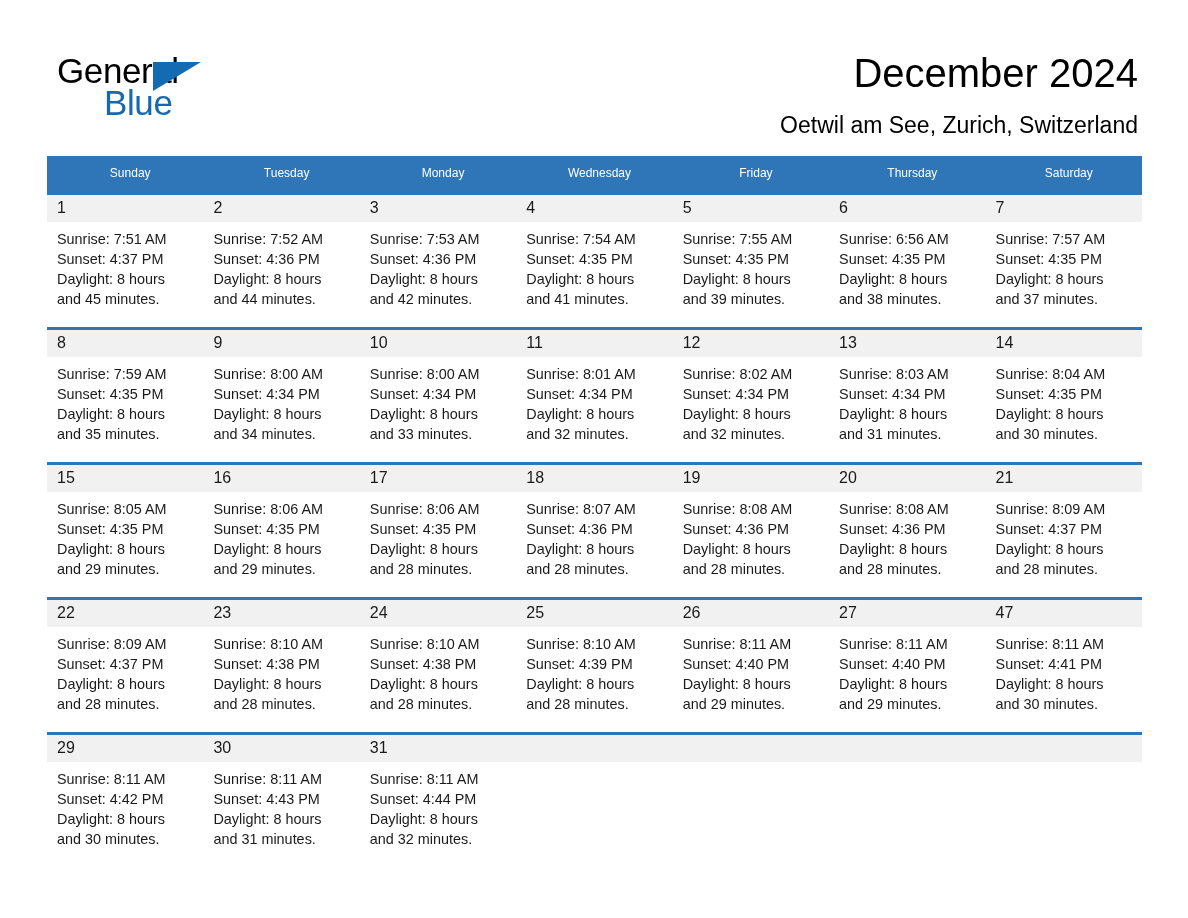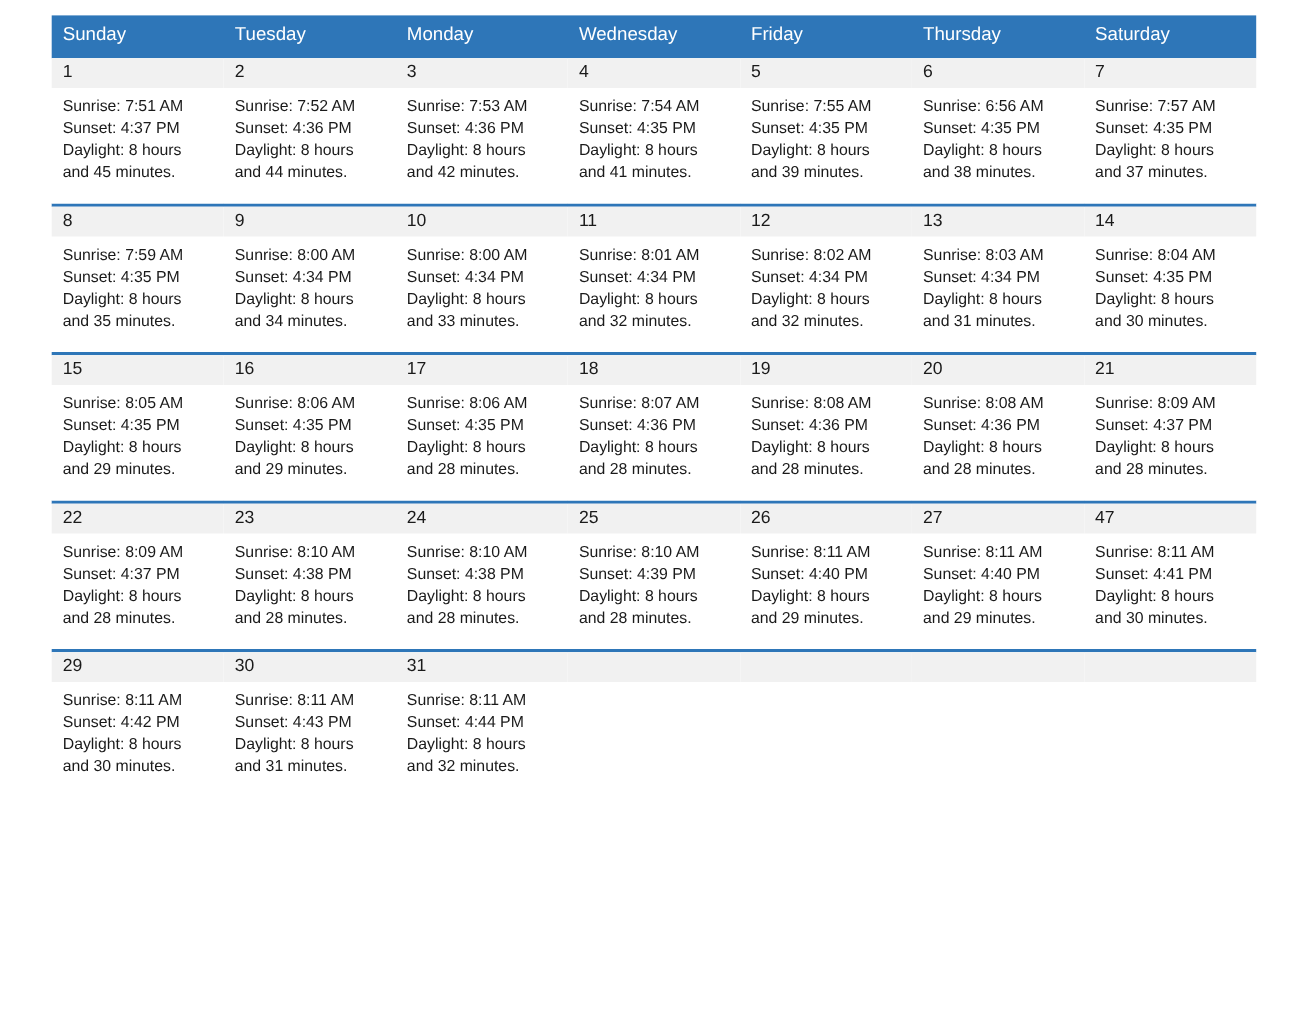--- a/index.html
+++ b/index.html
@@ -88,24 +88,25 @@
   .calendar {
     margin: 14px 46px 0 47px;
   }
   .dow-row {
     display: flex;
     background: #2e76b8;
   }
   .dow-cell {
     flex: 1 1 0;
     color: #ffffff;
-    font-size: 17px;
+    font-size: 12px;
     line-height: 20px;
     padding: 7px 0 9px 10px;
     box-sizing: border-box;
+    text-align: center;
   }
 
   .week {
     display: flex;
     border-top: 3px solid #2e76b8;
     background: #ffffff;
   }
   .week:first-of-type {
     border-top: none;
   }
@@ -141,20 +142,34 @@
   }
   .week.last .day.empty .day-number-band {
     background: #f1f1f1;
   }
 </style>
 </head>
 <body>
 
 <div class="page">
 
+  <div class="header">
+
+    <div class="brand">
+      <span class="brand-general">General</span>
+      <span class="brand-triangle"></span>
+      <span class="brand-blue">Blue</span>
+    </div>
+
+    <div class="titles">
+      <div class="title-main">December 2024</div>
+      <div class="title-sub">Oetwil am See, Zurich, Switzerland</div>
+    </div>
+
+  </div>
 
   <div class="calendar">
 
     <div class="dow-row">
       <div class="dow-cell">Sunday</div>
       <div class="dow-cell">Tuesday</div>
       <div class="dow-cell">Monday</div>
       <div class="dow-cell">Wednesday</div>
       <div class="dow-cell">Friday</div>
       <div class="dow-cell">Thursday</div>

